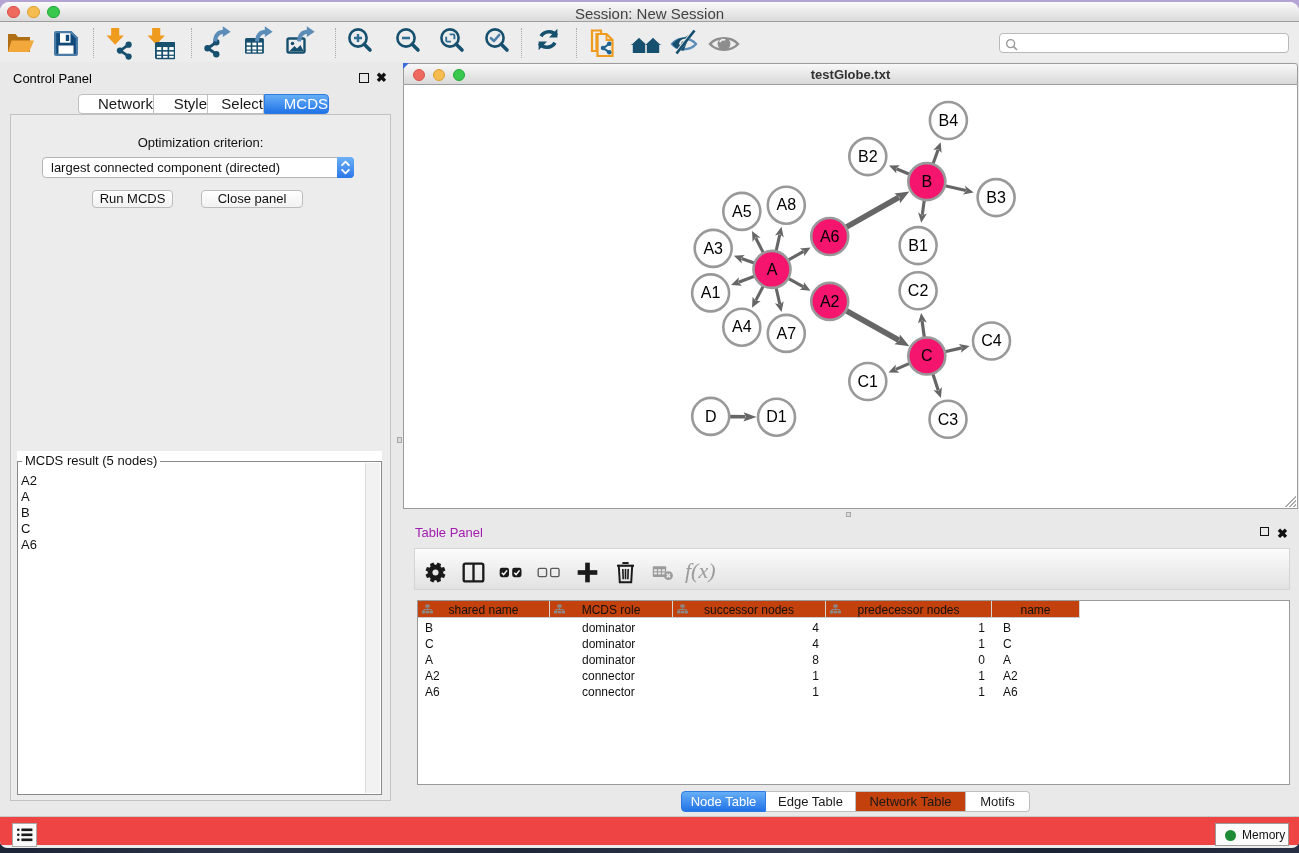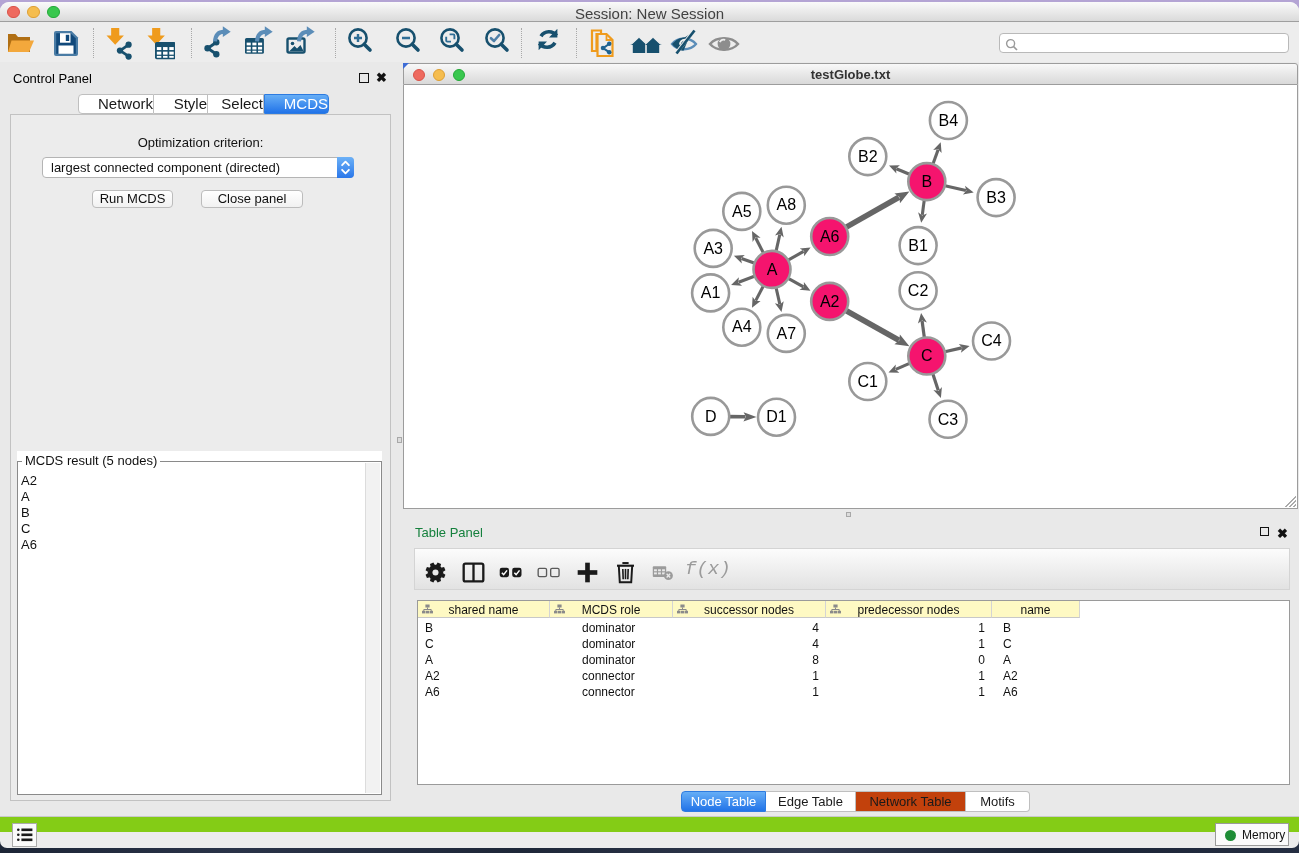--- a/index.html
+++ b/index.html
@@ -63,34 +63,34 @@
      border:1px solid #9c9c9c; border-top:none; }
   .grip { position:absolute; right:1px; bottom:1px; width:14px; height:14px;
      background:
       linear-gradient(135deg, transparent 0 60%, #aaa 60% 66%, transparent 66%),
       linear-gradient(135deg, transparent 0 74%, #aaa 74% 80%, transparent 80%),
       linear-gradient(135deg, transparent 0 88%, #aaa 88% 94%, transparent 94%); }
   .hdivider-grip { position:absolute; left:846px; top:450px; width:5px; height:5px; background:#dcdcdc; border:1px solid #a8a8a8; }
 
   
   .tpanel { position:absolute; left:403px; top:457px; width:896px; height:297px; }
-  .tp-title { position:absolute; left:12px; top:6px; font-size:13px; color:#15803d; }
+  .tp-title { position:absolute; left:12px; top:6px; font-size:13px; color:#a21caf; }
   .tp-float { position:absolute; left:857px; top:8px; width:9px; height:9px; border:1.5px solid #111; }
   .tp-close { position:absolute; left:874px; top:7px; font-size:13px; font-weight:bold; color:#111; }
   .tp-toolbar { position:absolute; left:11px; top:29px; width:876px; height:42px;
      background:linear-gradient(#fcfcfc,#e2e2e2); border:1px solid #d4d4d4; }
   .tbl { position:absolute; left:14px; top:81px; width:873px; height:185px; background:#fff; border:1px solid #9a9a9a; }
-  .tbl-header { position:absolute; left:0; top:0; height:17px; background:#fef9c3;
+  .tbl-header { position:absolute; left:0; top:0; height:17px; background:#c2410c;
      border-right:1px solid #d4d4d4; border-bottom:1px solid #c8c8c8; font-size:12px; color:#111; }
   .tbl-header .lbl { position:absolute; left:0; right:0; top:2px; text-align:center; }
   .tbl-cell { position:absolute; height:16px; font-size:12px; color:#111; }
   .tabstrip { position:absolute; left:0px; top:266px; width:896px; height:26px; }
 
   
-  .statusbar { position:absolute; left:0; top:814px; width:1299px; height:16px; background:#84cc16; border-top:1px solid #c9c9c9; }
+  .statusbar { position:absolute; left:0; top:814px; width:1299px; height:29px; background:#ef4444; border-top:1px solid #c9c9c9; }
   .sb-listbtn { position:absolute; left:12px; top:6px; width:25px; height:24px; background:#fafafa; border:1px solid #ababab; }
   .sb-mem { position:absolute; left:1215px; top:6px; width:74px; height:23px; background:#fbfbfb; border:1px solid #9a9a9a; font-size:12px; color:#111; }
   .sb-mem .dot { position:absolute; left:9px; top:6px; width:11px; height:11px; border-radius:50%; background:#1d8c35; }
   .sb-mem .txt { position:absolute; left:26px; top:4px; }
 </style>
 </head>
 <body>
 <div class="desktop-top"></div>
 <div class="desktop-bottom"></div>
 <div class="app">
@@ -440,21 +440,21 @@
                 <rect x="1.4" y="3.4" width="3.2" height="2.2" fill="#e9e9e9"></rect>
                 <rect x="5.9" y="3.4" width="3.2" height="2.2" fill="#e9e9e9"></rect>
                 <rect x="10.4" y="3.4" width="3.2" height="2.2" fill="#e9e9e9"></rect>
                 <rect x="1.4" y="6.9" width="3.2" height="2.2" fill="#e9e9e9"></rect>
                 <rect x="5.9" y="6.9" width="3.2" height="2.2" fill="#e9e9e9"></rect>
                 <rect x="10.4" y="6.9" width="3.2" height="2.2" fill="#e9e9e9"></rect>
                 <circle cx="17.5" cy="10.5" r="5" fill="#9b9b9b"></circle>
                 <path d="M15.5 8.5 L19.5 12.5 M19.5 8.5 L15.5 12.5" stroke="#e9e9e9" stroke-width="1.5"></path>
               </g>
             </svg></div>
-<div style="position:absolute; left:270px; top:9px; font-family:Liberation Mono, monospace; font-style:italic; font-size:19px; color:#9b9b9b;">f(x)</div>
+<div style="position:absolute; left:270px; top:9px; font-family:Liberation Serif, serif; font-style:italic; font-size:22px; color:#9b9b9b;">f(x)</div>
         </div>
       <div class="tbl">
           <div class="tbl-header" style="left:0px; width:132px;">
             <svg width="11" height="10" viewBox="0 0 11 10" style="position:absolute;left:4px;top:3px;">
               <rect x="3.4" y="0.5" width="4.2" height="3" fill="#8a8a8a"></rect>
               <path d="M5.5 3.5 L5.5 5.5 M1.8 7 L1.8 5.5 L9.2 5.5 L9.2 7" fill="none" stroke="#8a8a8a" stroke-width="1"></path>
               <rect x="0" y="6.8" width="3.4" height="2.6" fill="#8a8a8a"></rect>
               <rect x="3.9" y="6.8" width="3.4" height="2.6" fill="#8a8a8a"></rect>
               <rect x="7.8" y="6.8" width="3.4" height="2.6" fill="#8a8a8a"></rect>
             </svg>

